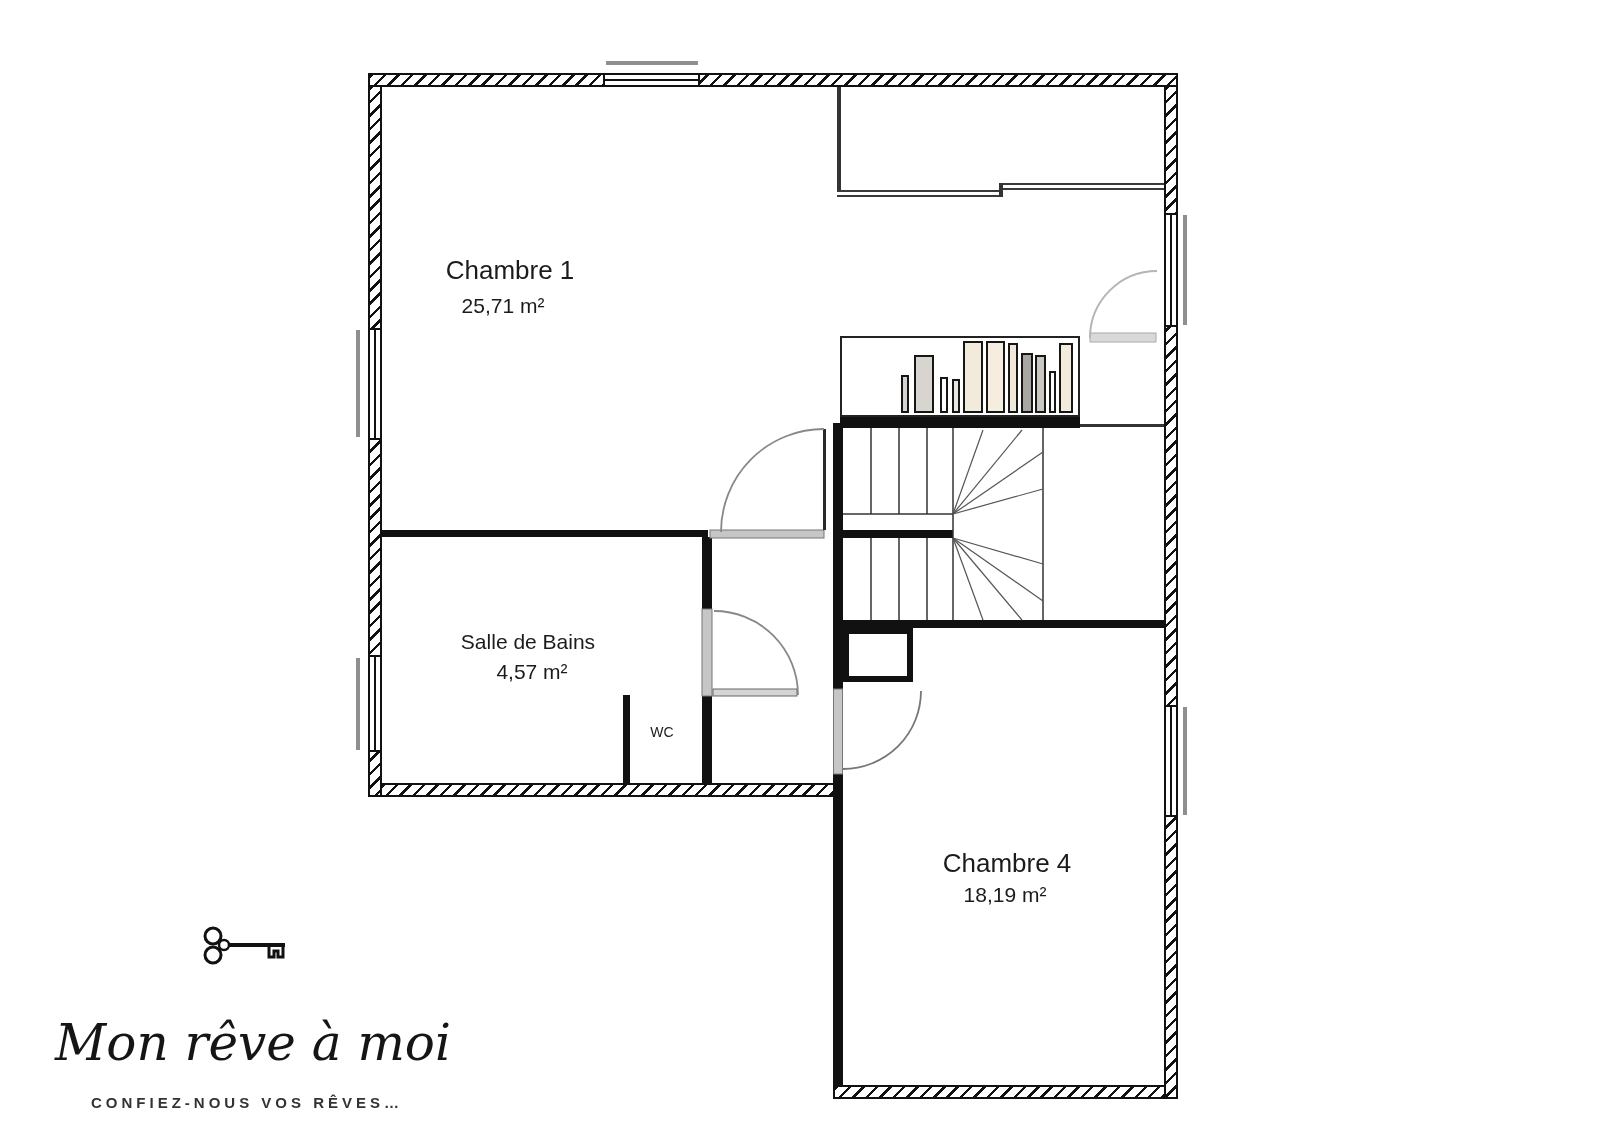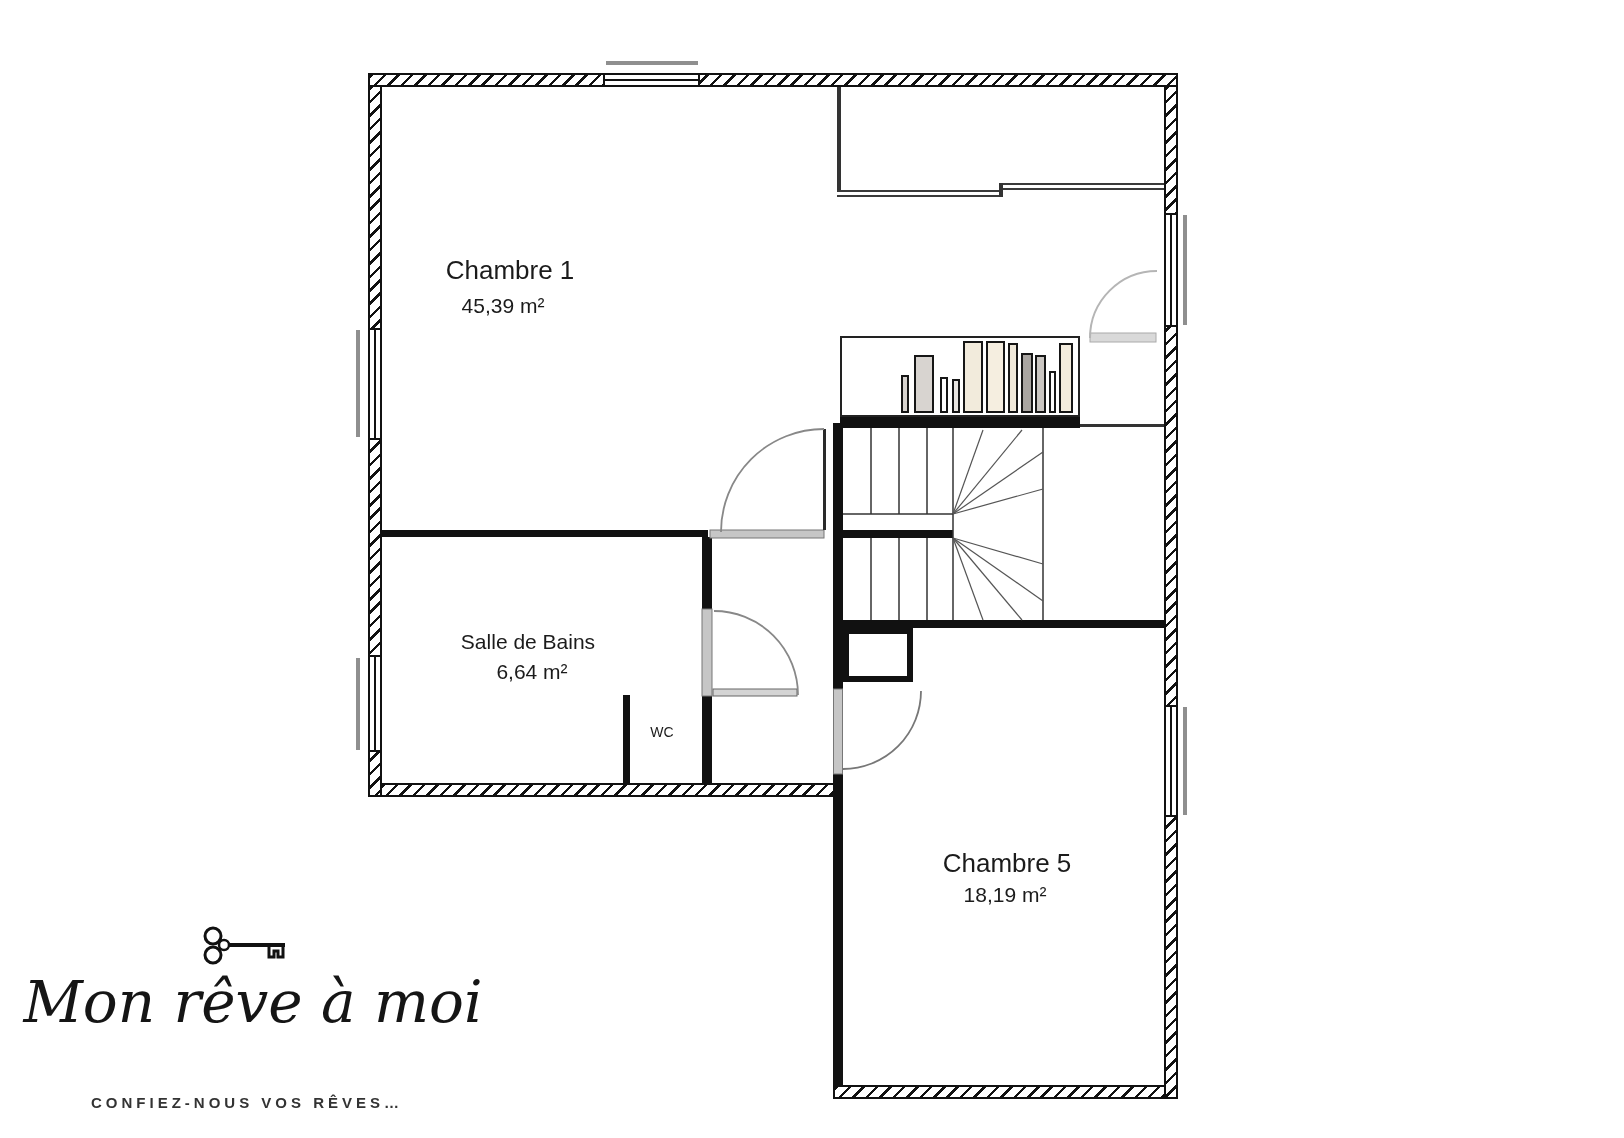--- a/index.html
+++ b/index.html
@@ -20,21 +20,21 @@
   .thin2{position:absolute;box-sizing:border-box;border-top:2px solid #3a3a3a;border-bottom:2px solid #3a3a3a;background:#fff;}
   .notchbox{position:absolute;box-sizing:border-box;border:6px solid #111;background:#fff;}
   .shelf{position:absolute;box-sizing:border-box;border:2px solid #222;background:#fff;}
   .book{position:absolute;box-sizing:border-box;border:2px solid #161616;}
   .lines{position:absolute;left:0;top:0;}
   .lbl{position:absolute;transform:translate(-50%,-50%);color:#1b1b1b;white-space:nowrap;}
   .name{font-size:26px;}
   .area{font-size:21px;}
   .wc{font-size:14px;}
   .brand{position:absolute;transform:translate(-50%,-50%);font-family:"DejaVu Serif",serif;
-         font-style:italic;font-size:58px;color:#151515;white-space:nowrap;}
+         font-style:italic;font-size:50px;color:#151515;white-space:nowrap;margin-top:41px;}
   .tagline{position:absolute;transform:translate(-50%,-50%);font-size:15px;letter-spacing:4px;
            font-weight:bold;color:#333;white-space:nowrap;}
   .keyicon{position:absolute;}
 </style>
 </head>
 <body>
 
 <div class="page">
   <div>
 
@@ -130,25 +130,25 @@
 
         <rect x="833.5" y="689" width="9" height="85" fill="#c6c6c6" stroke="#777" stroke-width="1"></rect>
         <path d="M 921 691 A 78 78 0 0 1 843 769" stroke="#777" stroke-width="1.8" fill="none"></path>
 
         <rect x="1090" y="333" width="66" height="9" fill="#d9d9d9" stroke="#aaa" stroke-width="1"></rect>
         <path d="M 1090 338 A 67 67 0 0 1 1157 271" stroke="#b5b5b5" stroke-width="2" fill="none"></path>
       </g>
     </svg>
 
     <div class="lbl name" style="left:510px;top:270px">Chambre 1</div>
-    <div class="lbl area" style="left:503px;top:306px">45,39 m²</div>
+    <div class="lbl area" style="left:503px;top:306px">25,71 m²</div>
     <div class="lbl name" style="left:528px;top:642px;font-size:21px">Salle de Bains</div>
-    <div class="lbl area" style="left:532px;top:672px">6,64 m²</div>
+    <div class="lbl area" style="left:532px;top:672px">4,57 m²</div>
     <div class="lbl wc" style="left:662px;top:732px">WC</div>
-    <div class="lbl name" style="left:1007px;top:863px">Chambre 5</div>
+    <div class="lbl name" style="left:1007px;top:863px">Chambre 4</div>
     <div class="lbl area" style="left:1005px;top:895px">18,19 m²</div>
   </div>
 
   <div>
     <svg class="keyicon" style="left:198px;top:922px" width="96" height="50" viewBox="0 0 96 50">
       <circle cx="15" cy="14" r="8" fill="none" stroke="#111" stroke-width="3"></circle>
       <circle cx="15" cy="33" r="8" fill="none" stroke="#111" stroke-width="3"></circle>
       <circle cx="26" cy="23" r="5" fill="none" stroke="#111" stroke-width="2.5"></circle>
       <line x1="30" y1="23" x2="87" y2="23" stroke="#111" stroke-width="4"></line>
       <path d="M71 25 v10 h5 v-6 h4 v6 h5 v-10" fill="none" stroke="#111" stroke-width="3"></path>

